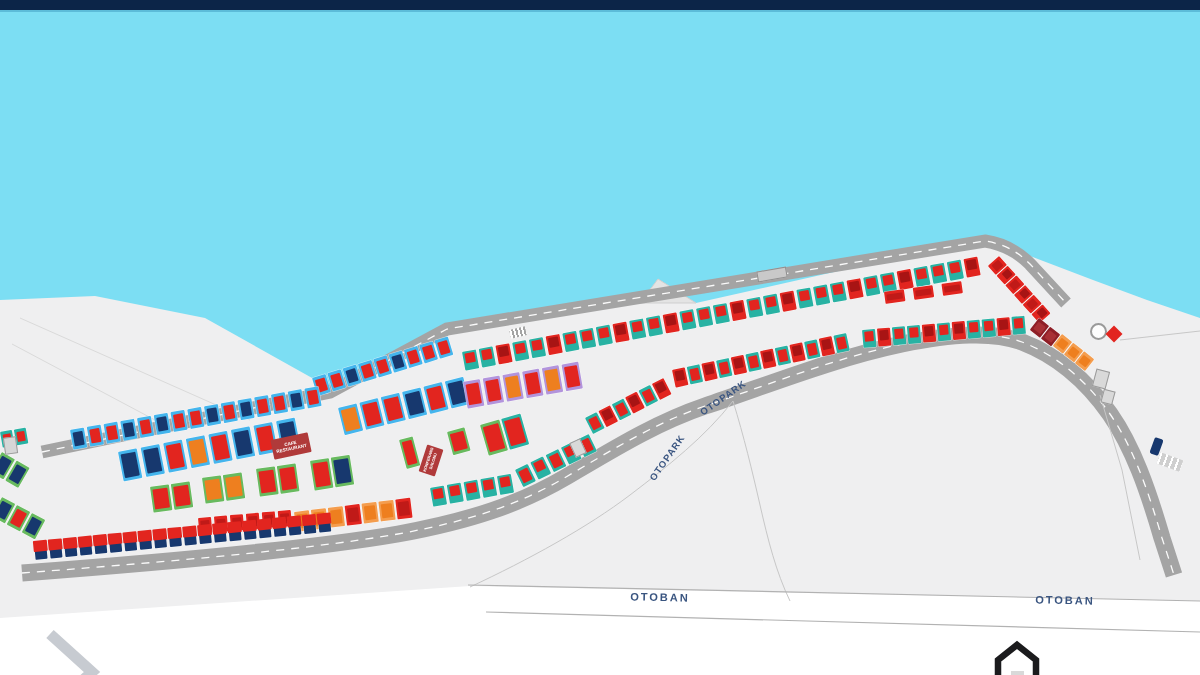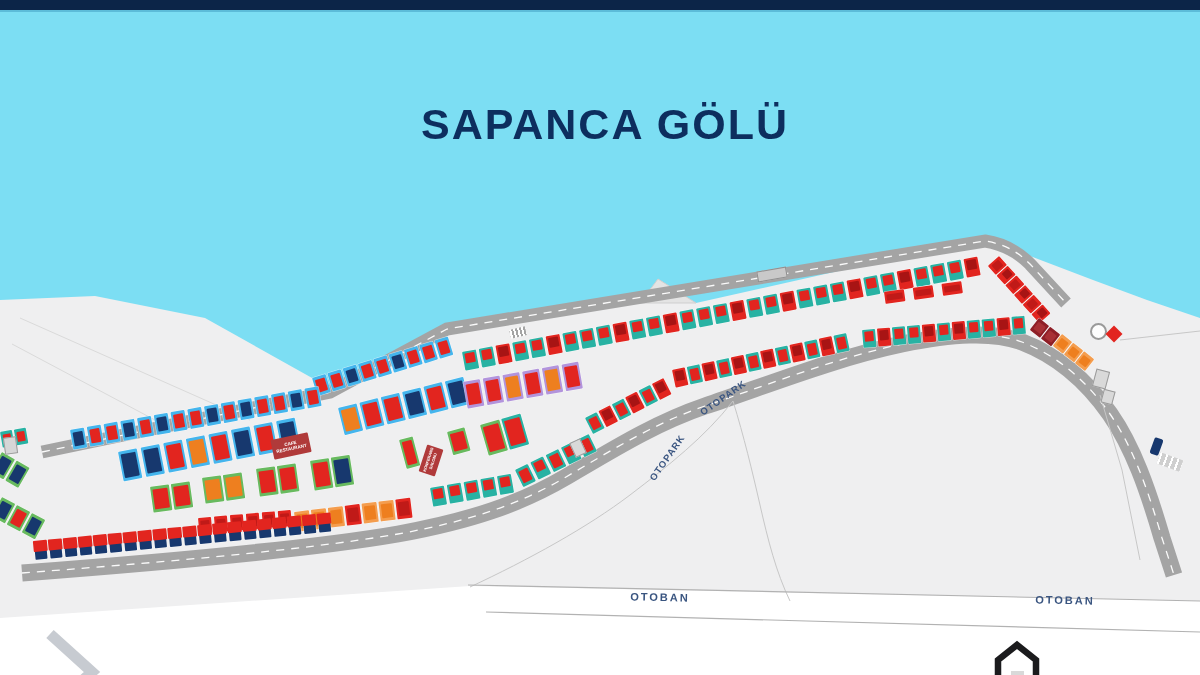--- a/index.html
+++ b/index.html
@@ -109,21 +109,20 @@
       <div class="marker mk-kiosk" style="left: 1102px; top: 390px; width: 10px; height: 12px; transform: rotate(15deg);"></div>
       <div class="marker mk-circle" style="left: 1090px; top: 323px; width: 13px; height: 13px; transform: rotate(0deg);"></div>
       <div class="marker mk-diamond" style="left: 1108px; top: 328px; width: 12px; height: 12px; transform: rotate(45deg);"></div>
       <div class="marker mk-car" style="left: 1152px; top: 438px; width: 9px; height: 17px; transform: rotate(20deg);"></div>
       <div class="marker mk-parking" style="left: 1158px; top: 456px; width: 24px; height: 12px; transform: rotate(20deg);"></div>
     </div>
 
   <div class="banner banner-cafe">CAFE RESTAURANT</div>
   <div class="banner banner-hall">KONFERANS SALONU</div>
 
-  <div class="lake-title">SAPANCA GÖLÜ</div>
   <div class="maplabel lbl-otopark-u">OTOPARK</div>
   <div class="maplabel lbl-otopark-l">OTOPARK</div>
   <div class="maplabel lbl-otoban-l">OTOBAN</div>
   <div class="maplabel lbl-otoban-r">OTOBAN</div>
 
   <div class="topbar"></div>
   <div class="topbar-edge"></div>
 
   <svg class="footer-icon" style="left:40px;top:628px;" width="70" height="47" viewBox="0 0 70 47">
     <polyline points="10,6 52,44 10,82" fill="none" stroke="#c7cbd1" stroke-width="11"></polyline>

